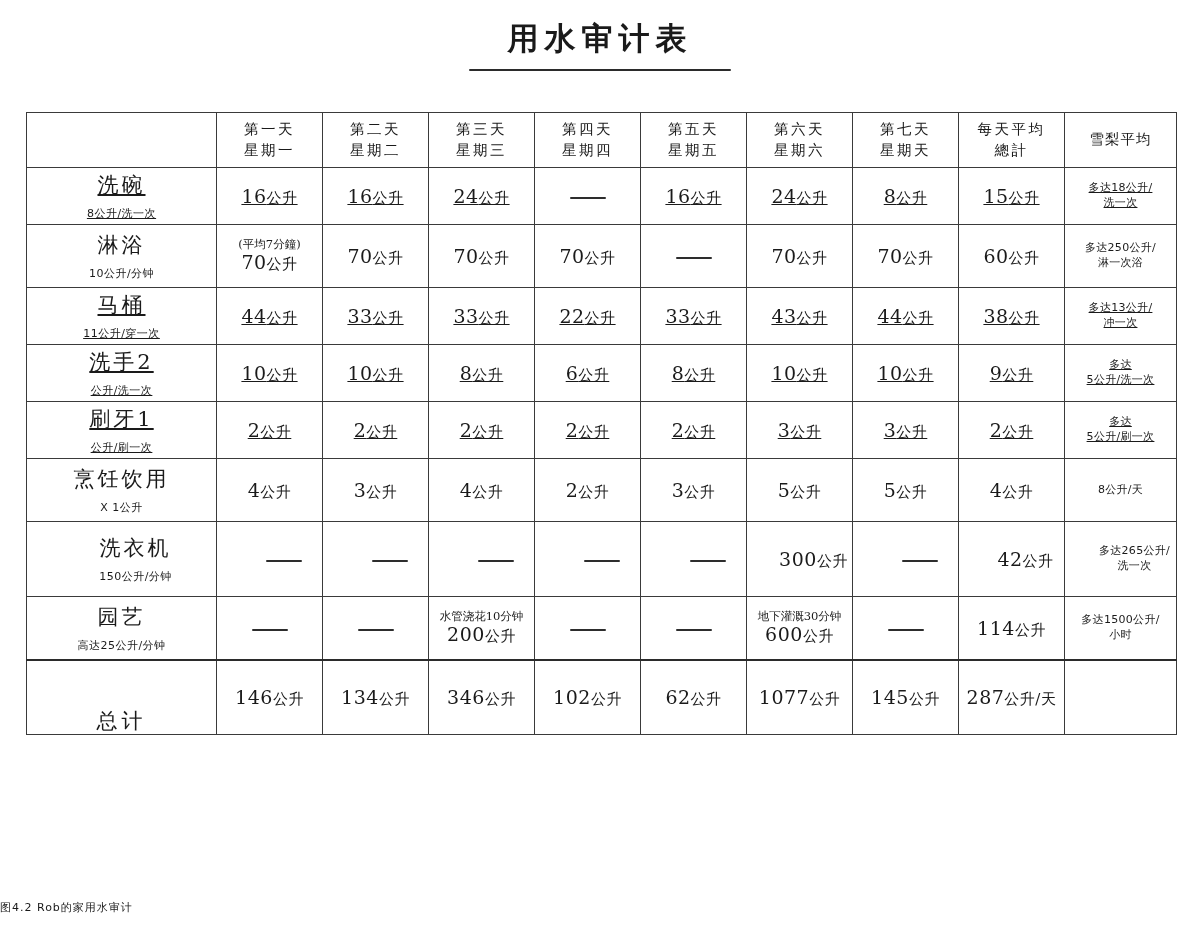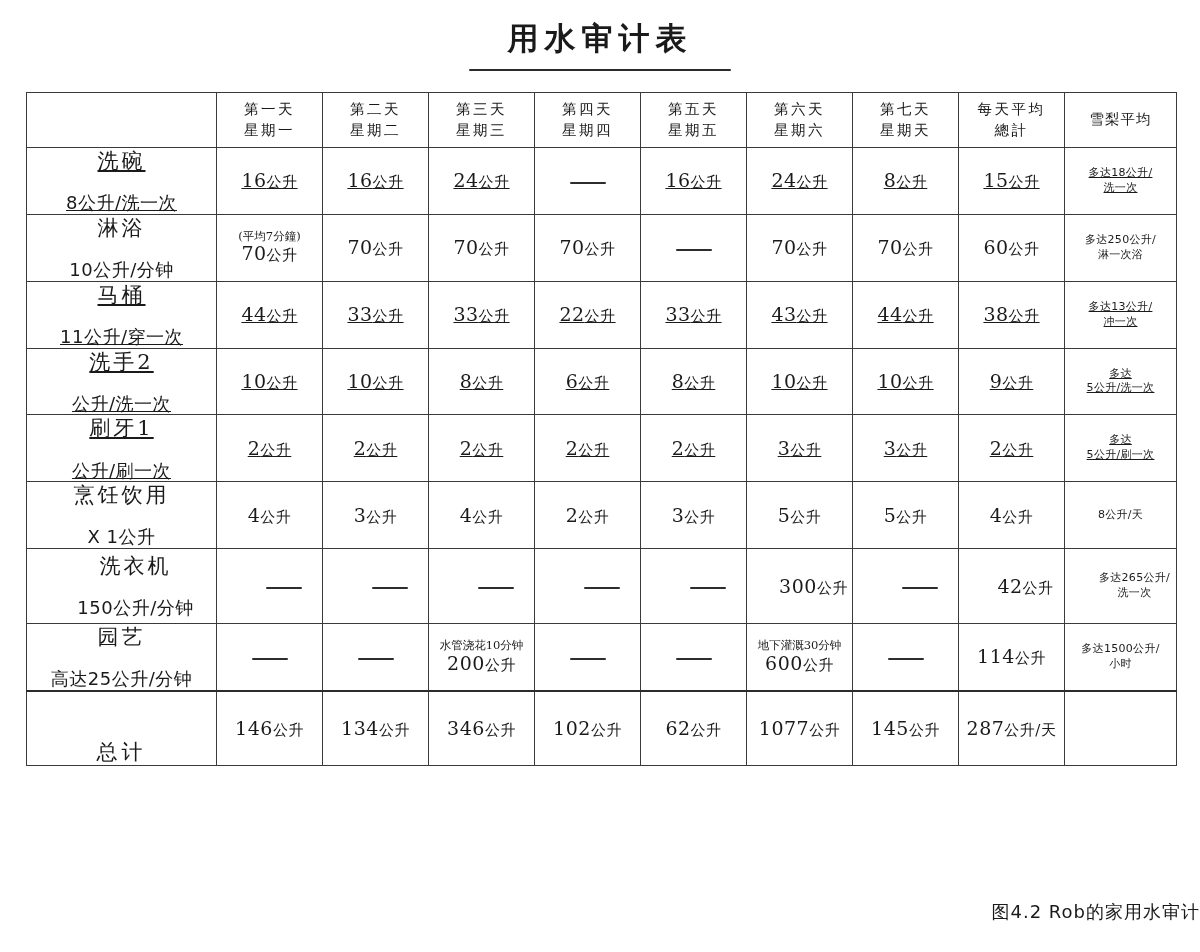--- a/index.html
+++ b/index.html
@@ -38,21 +38,21 @@
     width: 262px;
     height: 2px;
     background: #2b2b2b;
     margin: 9px auto 0 auto;
     border-radius: 2px;
   }
   
   .table-wrap {
     position: absolute;
     left: 26px;
-    top: 92px;
+    top: 112px;
     width: 1148px;
   }
   table.audit {
     border-collapse: collapse;
     width: 1148px;
     table-layout: fixed;
   }
   table.audit td, table.audit th {
     border: 1px solid #3a3a3a;
     padding: 0;
@@ -86,24 +86,24 @@
     padding: 4px 6px;
   }
   .rl-main {
     font-size: 21px;
     font-family: "DejaVu Serif", serif;
     letter-spacing: 3px;
     display: block;
     line-height: 1.25;
   }
   .rl-sub {
-    font-size: 18px;
+    font-size: 11px;
     display: block;
     letter-spacing: 0.5px;
-    margin-top: 18px;
+    margin-top: 8px;
     line-height: 1.2;
   }
   
   .val {
     font-size: 19px;
     font-family: "DejaVu Serif", serif;
     letter-spacing: 0.5px;
     white-space: nowrap;
   }
   .val .u { font-size: 15px; letter-spacing: 0.5px; }
@@ -140,25 +140,25 @@
   tr.r-total td { height: 48px; }
 
   tr.r-total { border-top: 2px solid #2b2b2b; }
   tr.r-total td {
     border-top: 2px solid #2b2b2b;
   }
   tr.r-total .rl-main { font-size: 21px; letter-spacing: 4px; margin-top: 47px; }
 
   .caption {
     position: absolute;
-    left: 12px;
+    left: 0;
     right: 0;
     top: 900px;
-    text-align: right;
-    font-size: 18px;
+    text-align: left;
+    font-size: 11px;
     letter-spacing: 1px;
     font-family: "DejaVu Sans", sans-serif;
   }
 </style>
 </head>
 <body>
 
 <div class="page">
 
   <div class="title-wrap">

